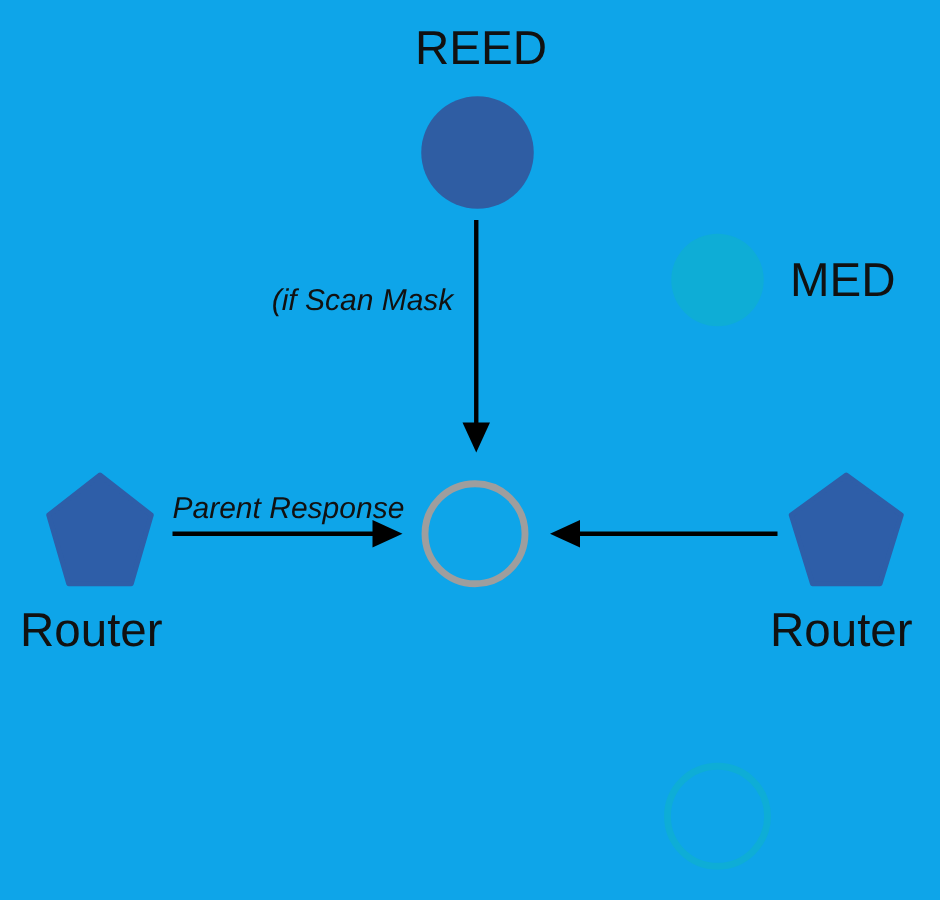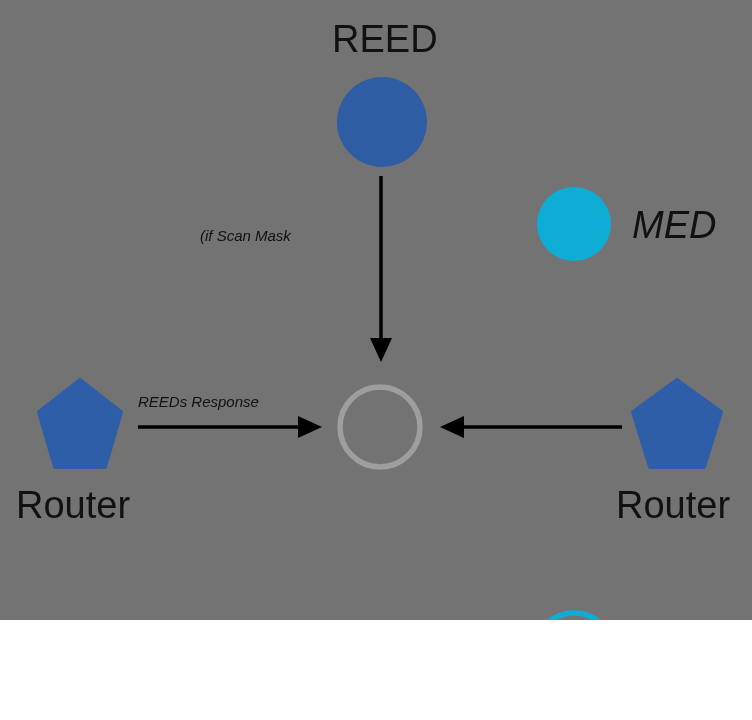--- a/index.html
+++ b/index.html
@@ -6,42 +6,43 @@
     margin: 0;
     padding: 0;
     background: #ffffff;
   }
   body {
     font-family: "Liberation Sans", sans-serif;
   }
   #canvas {
     position: relative;
     width: 752px;
-    height: 620px;
-    background: #737373;
+    height: 720px;
+    background: #0ea5e9;
     overflow: hidden;
   }
   .node-label {
     position: absolute;
     font-family: "Liberation Sans", sans-serif;
     font-size: 38px;
     font-weight: 400;
     color: #111111;
     white-space: nowrap;
     line-height: 1;
   }
   .edge-label {
     position: absolute;
     font-family: "Liberation Sans", sans-serif;
     font-style: italic;
-    font-size: 15px;
+    font-size: 24px;
     font-weight: 400;
     color: #111111;
     white-space: nowrap;
     line-height: 1.28;
+    text-align: center;
   }
   .shape {
     position: absolute;
   }
   svg.shape { display: block; overflow: visible; }
   svg.arrow-layer {
     position: absolute;
     left: 0;
     top: 0;
     width: 752px;
@@ -57,27 +58,27 @@
   <div class="node-label" style="left:332px; top:20px;">REED</div>
 
   <svg class="shape" style="left:337px; top:77px;" width="90" height="90" viewBox="0 0 90 90">
     <circle cx="45" cy="45" r="45" fill="#2F5DA3"></circle>
   </svg>
 
   <svg class="shape" style="left:537px; top:187px;" width="74" height="74" viewBox="0 0 74 74">
     <circle cx="37" cy="37" r="37" fill="#0EADD6"></circle>
   </svg>
 
-  <div class="node-label" style="left:632px; top:206px;font-style:italic;">MED</div>
+  <div class="node-label" style="left:632px; top:206px;">MED</div>
 
   <div class="edge-label" style="left:200px; top:226px; width:180px;">
     <div>(if Scan Mask</div>
   </div>
 
-  <div class="edge-label" style="left:138px; top:392px;">REEDs Response</div>
+  <div class="edge-label" style="left:138px; top:392px;">Parent Response</div>
 
   <svg class="shape" style="left:337px; top:384px;" width="86" height="86" viewBox="0 0 86 86">
     <circle cx="43" cy="43" r="40" fill="none" stroke="#9E9E9E" stroke-width="5.5"></circle>
   </svg>
 
   <svg class="shape" style="left:37px; top:378px;" width="86" height="92" viewBox="0 0 86 92">
     <polygon points="43,2 84,34 68,89 18,89 2,34" fill="#2E5EA8" stroke="#2E5EA8" stroke-width="4" stroke-linejoin="round"></polygon>
   </svg>
 
   <div class="node-label" style="left:16px; top:486px;">Router</div>

